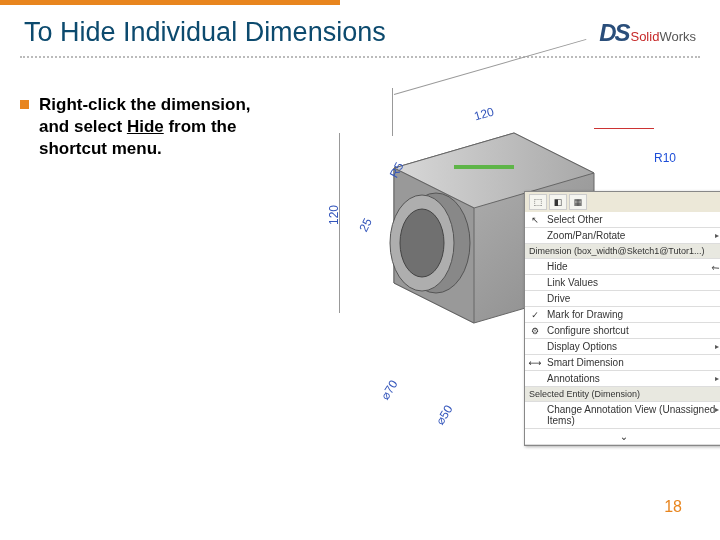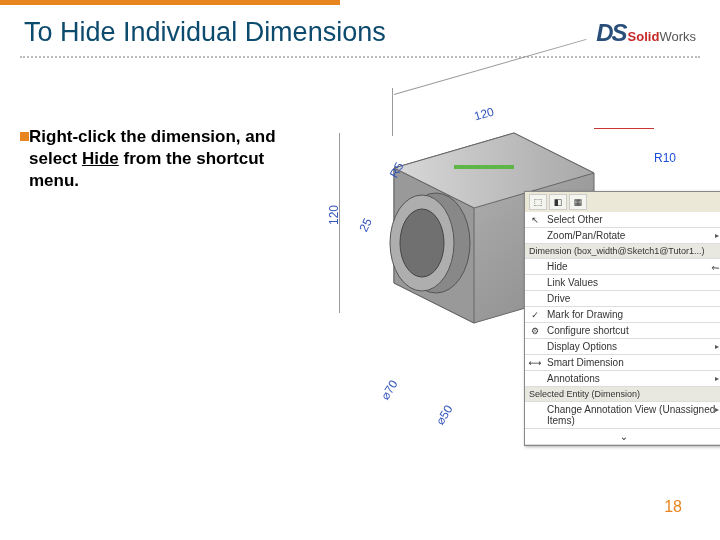--- a/index.html
+++ b/index.html
@@ -3,25 +3,25 @@
 <meta charset="utf-8">
 <style>
   * { margin: 0; padding: 0; box-sizing: border-box; }
   body { width: 720px; height: 540px; font-family: Arial, sans-serif; background: #fff; position: relative; overflow: hidden; }
   .orange-bar { height: 5px; background: #e8851e; width: 340px; }
   .header { padding: 12px 24px 8px 24px; display: flex; justify-content: space-between; align-items: center; }
   .title { font-size: 27px; color: #0c4a6e; font-weight: normal; }
   .logo { display: flex; align-items: baseline; gap: 2px; }
   .logo-ds { font-size: 24px; font-style: italic; color: #2a4e7a; font-weight: bold; letter-spacing: -2px; }
   .logo-text { font-size: 13px; }
-  .logo-solid { color: #c62828; font-weight: bold; }
+  .logo-solid { color: #c62828; font-weight: normal; }
   .logo-works { color: #555; margin-top: 48px; }
   .divider { border-bottom: 2px dotted #bbb; margin: 0 20px; }
   .content { display: flex; padding: 30px 20px 0 20px; gap: 4px; }
-  .bullet-section { width: 260px; display: flex; align-items: flex-start; padding-top: 6px; margin-top: 32px; }
+  .bullet-section { width: 260px; display: flex; align-items: flex-start; gap: 10px; padding-top: 6px; }
   .bullet { width: 9px; height: 9px; background: #e8851e; margin-top: 6px; flex-shrink: 0; }
   .bullet-text { font-size: 17px; font-weight: bold; color: #000; line-height: 1.3; }
   .bullet-text .hide-word { text-decoration: underline; }
   .figure-area { flex: 1; position: relative; height: 360px; }
   .part-render { position: absolute; left: 60px; top: 30px; width: 260px; height: 220px; }
   .dim-text { position: absolute; font-size: 12px; color: #3355bb; font-family: Arial; }
   .extension-line { position: absolute; background: #999; }
   .context-menu { position: absolute; left: 240px; top: 103px; width: 200px; background: #f5f5f0; border: 1px solid #888; font-size: 10px; color: #333; box-shadow: 1px 1px 3px rgba(0,0,0,0.3); }
   .menu-row { padding: 2px 6px 2px 22px; border-bottom: 1px solid #ddd; cursor: pointer; position: relative; background: #fff; }
   .menu-row.header-row { background: #e8e8e0; padding-left: 4px; font-size: 9px; }

